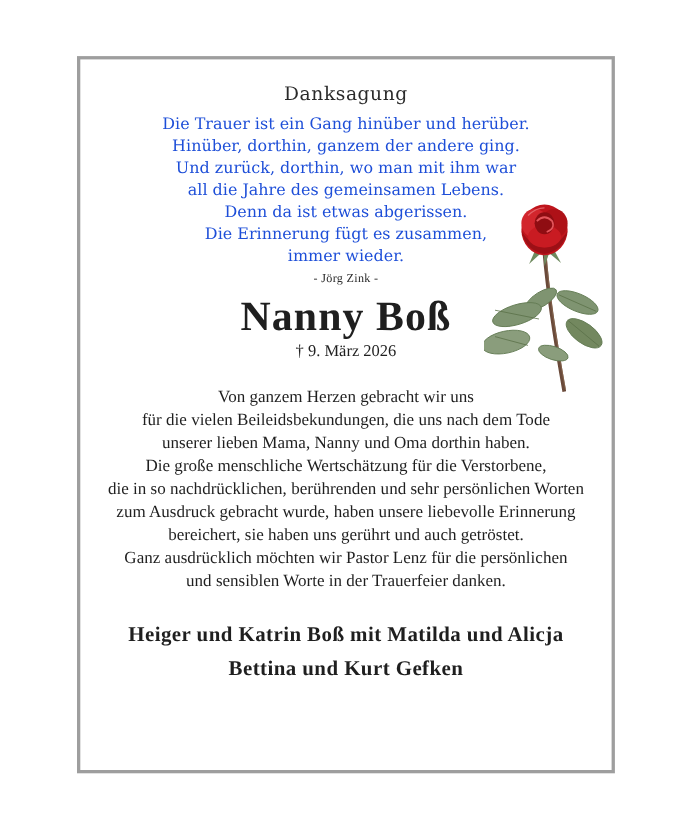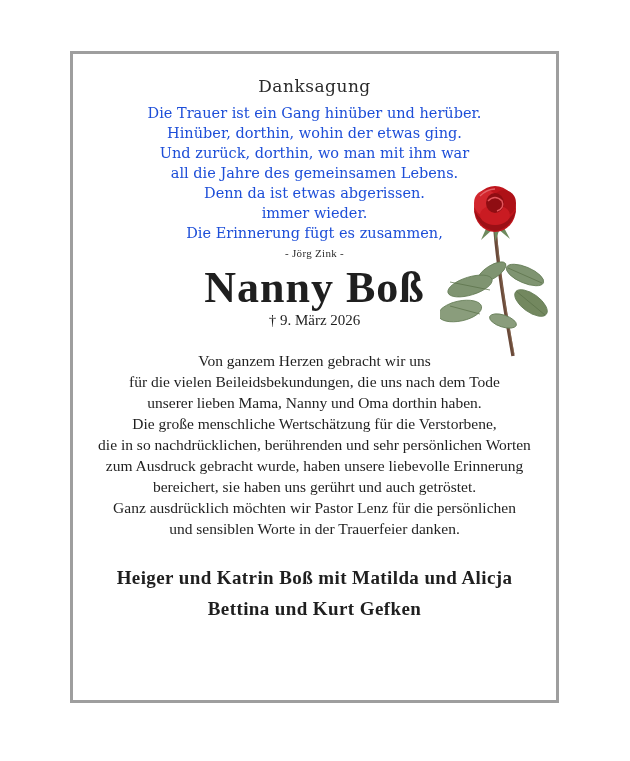--- a/index.html
+++ b/index.html
@@ -46,21 +46,21 @@
   }
   .attribution {
     margin-top: 3px;
     font-size: 11px;
     line-height: 14px;
     color: #2a2a2a;
     letter-spacing: 0.3px;
   }
   .deceased-name {
     margin-top: 7px;
-    font-size: 44px;
+    font-size: 38px;
     line-height: 42px;
     font-weight: bold;
     letter-spacing: 1px;
   }
   .death-date {
     margin-top: 2px;
     font-size: 15px;
     line-height: 19px;
   }
   .thanks {
@@ -98,26 +98,26 @@
 </head>
 <body>
 
 <div class="page">
   <div class="frame">
 
     <div class="card-title">Danksagung</div>
 
     <div class="poem">
       <div class="poem-line">Die Trauer ist ein Gang hinüber und herüber.</div>
-      <div class="poem-line">Hinüber, dorthin, wohin der etwas ging.</div>
+      <div class="poem-line">Hinüber, dorthin, ganzem der andere ging.</div>
       <div class="poem-line">Und zurück, dorthin, wo man mit ihm war</div>
       <div class="poem-line">all die Jahre des gemeinsamen Lebens.</div>
       <div class="poem-line">Denn da ist etwas abgerissen.</div>
+      <div class="poem-line">Die Erinnerung fügt es zusammen,</div>
       <div class="poem-line">immer wieder.</div>
-      <div class="poem-line">Die Erinnerung fügt es zusammen,</div>
       <div class="attribution">- Jörg Zink -</div>
     </div>
 
     <div class="deceased-name">Nanny Boß</div>
     <div class="death-date">† 9. März 2026</div>
 
     <div class="thanks">
       <div class="text-line">Von ganzem Herzen gebracht wir uns</div>
       <div class="text-line">für die vielen Beileidsbekundungen, die uns nach dem Tode</div>
       <div class="text-line">unserer lieben Mama, Nanny und Oma dorthin haben.</div>

